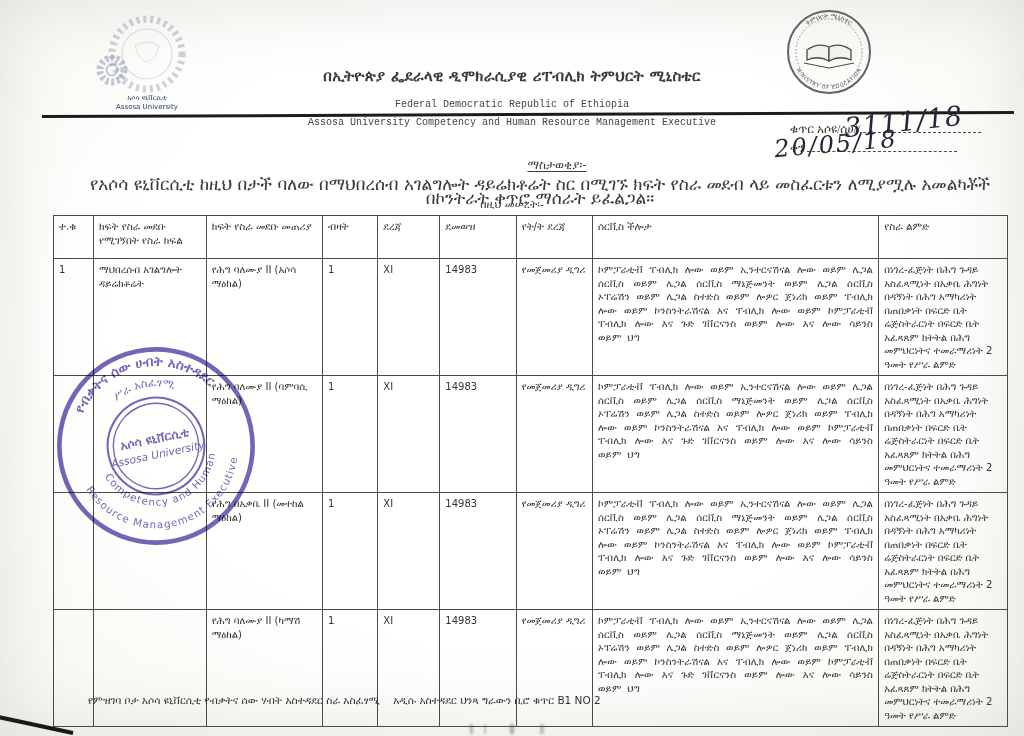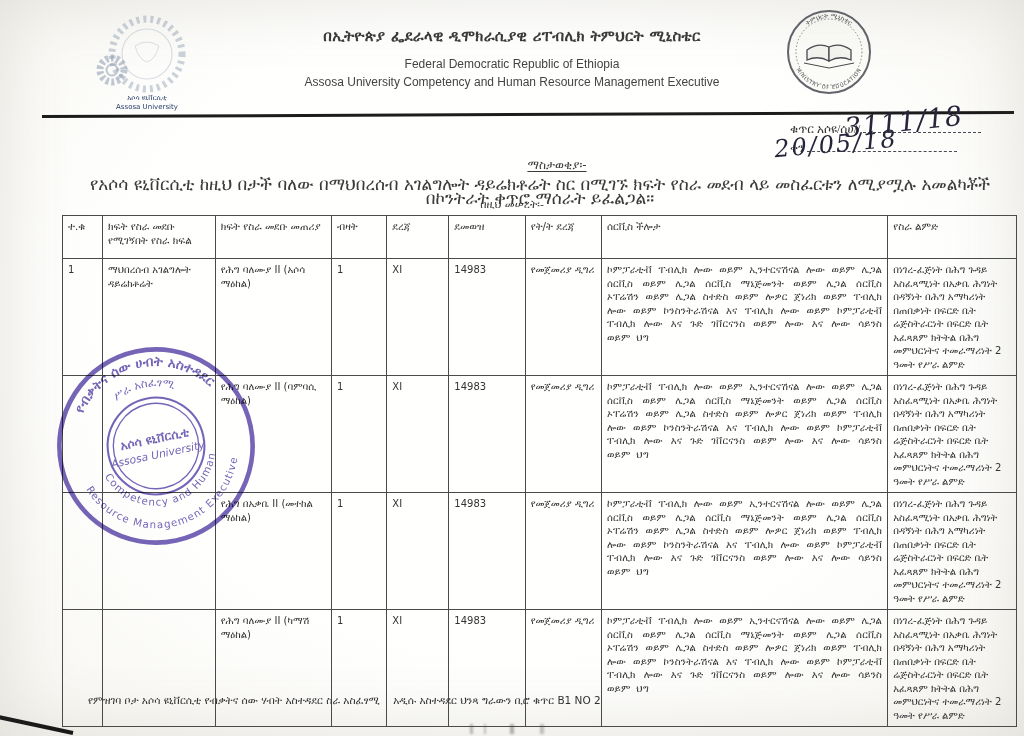--- a/index.html
+++ b/index.html
@@ -11,22 +11,22 @@
   }
   .page::after{
     content:""; position:absolute; inset:0; pointer-events:none;
     box-shadow: inset 0 0 70px rgba(110,105,95,.16);
   }
 
   
   .logo-left   { position:absolute; left:85px;  top:8px;  width:122px; height:107px; }
   .logo-right  { position:absolute; left:773px; top:4px;  width:112px; height:97px; }
   .head-text   { position:absolute; left:248px; top:26px; width:528px; text-align:center; }
-  .head-am     { font-size:15px; font-weight:bold; line-height:21px; color:#3a3a3a; letter-spacing:.3px; }
-  .head-en     { font-family:Liberation Sans, sans-serif; font-size:12px; line-height:17px; color:#444; margin-top:9px; }
+  .head-am     { font-size:15px; font-weight:bold; line-height:21px; color:#3a3a3a; letter-spacing:.3px;margin-top:40px; }
+  .head-en     { font-family:Liberation Mono, monospace; font-size:10px; line-height:17px; color:#444; margin-top:9px; }
   .head-en + .head-en { margin-top:1px;text-align:center; }
   .rule { position:absolute; left:42px; top:113px; width:972px; height:3px;
           background:#1c1c1c; transform:rotate(-0.25deg); }
 
   
   .ref { position:absolute; left:748px; top:122px; width:262px; font-family:"Liberation Serif", serif; }
   .ref-line { font-size:12px; color:#333; height:19px; white-space:nowrap;margin-left:42px; }
   .dash { display:inline-block; border-bottom:1.5px dashed #4a4a55; height:11px; vertical-align:baseline; }
   .d1 { width:118px; } .d2 { width:150px; }
   .hw { position:absolute; font-family:"DejaVu Serif", serif; font-style:italic; color:#24243а; }
@@ -36,21 +36,21 @@
   
   .notice-title { position:absolute; left:0; top:158px; width:1024px; text-align:center;
                   transform:translateX(45px); font-size:12px; color:#3b3b3b;
                   text-decoration:underline; text-underline-offset:2px; }
   .notice-body  { position:absolute; left:68px; top:177px; width:944px; text-align:center;
                   font-size:17px; line-height:14px; color:#3b3b3b; }
   .notice-body2 { position:absolute; left:0; top:198px; width:1024px; text-align:center;
                   font-size:11px; color:#3b3b3b; }
 
   
-  table.vac { position:absolute; left:62px; top:215px; width:955px;
+  table.vac { position:absolute; left:53px; top:215px; width:955px;
               border-collapse:collapse; table-layout:fixed;
               font-size:10px; color:#333; }
   table.vac, table.vac th, table.vac td { border:1px solid #4a4a4a; }
   table.vac { border-width:1.5px; }
   table.vac th { font-weight:normal; font-size:10.3px; text-align:left;
                  vertical-align:top; padding:4px 5px; line-height:1.35; }
   table.vac td { vertical-align:top; padding:4px 5px; line-height:1.35; overflow:hidden; }
   td.justify { text-align:justify; word-spacing:2.5px; letter-spacing:.2px; }
   td.exp { line-height:1.4; }
 

